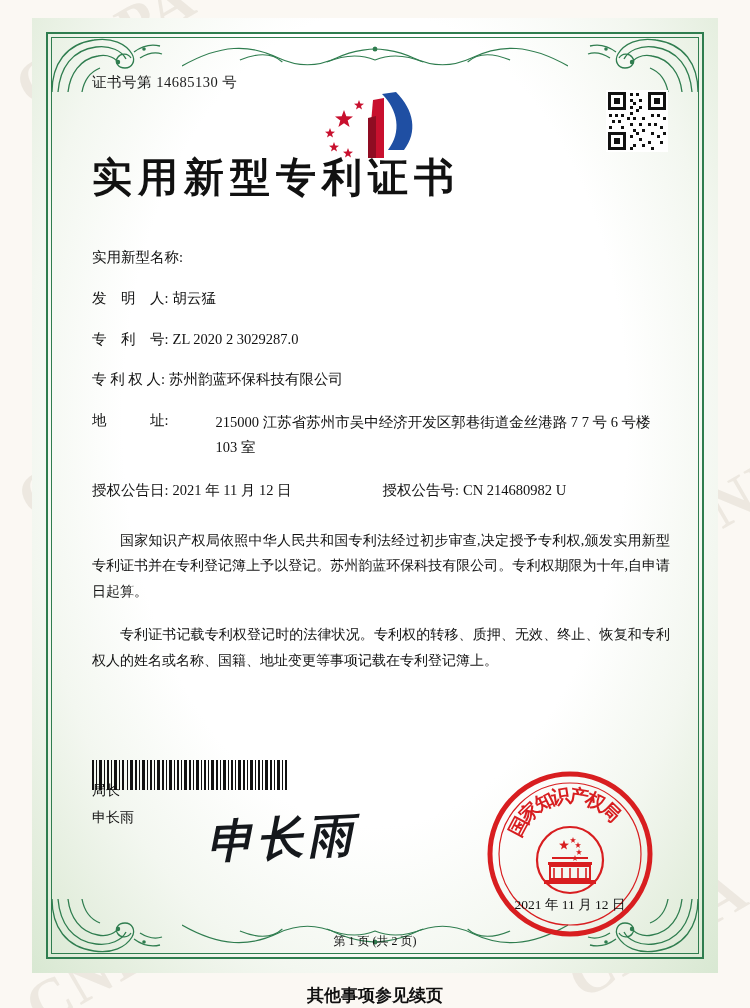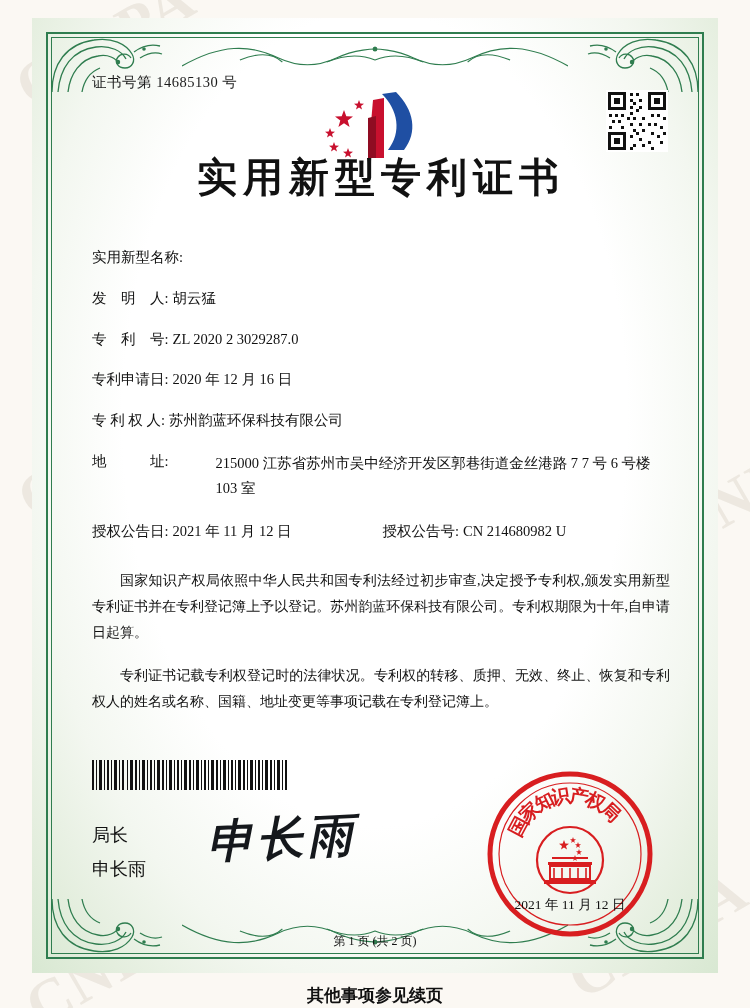--- a/index.html
+++ b/index.html
@@ -120,21 +120,20 @@
     right: 50px;
     top: 72px;
     width: 62px;
     height: 62px;
     z-index: 3;
   }
   .qr svg { width: 100%; height: 100%; display: block; }
 
   .title {
     margin-top: 58px;
-    text-align: center;
     font-size: 40px;
     font-weight: bold;
     letter-spacing: 6px;
     color: #111;
     font-family: Liberation Sans, sans-serif;
   }
 
   .fields {
     margin-top: 42px;
     font-size: 14.5px;
@@ -176,22 +175,22 @@
     width: 200px;
     height: 30px;
     z-index: 3;
   }
   .barcode svg { width: 100%; height: 100%; display: block; }
 
   
   .sig-block {
     position: absolute;
     left: 60px;
-    top: 800px;
-    font-size: 18px;
+    top: 760px;
+    font-size: 14px;
     line-height: 1.9;
     color: #111;
     z-index: 3;
   }
   .signature {
     position: absolute;
     left: 175px;
     top: 790px;
     font-size: 46px;
     color: #15181c;
@@ -416,24 +415,20 @@
         </div>
         <div class="frow">
           <span class="flabel">发　明　人:</span>
           <span class="fvalue">胡云猛</span>
         </div>
         <div class="frow">
           <span class="flabel">专　利　号:</span>
           <span class="fvalue">ZL 2020 2 3029287.0</span>
         </div>
         <div class="frow">
-          <span class="flabel">专利申请日:</span>
-          <span class="fvalue">2020 年 12 月 16 日</span>
-        </div>
-        <div class="frow">
           <span class="flabel">专 利 权 人:</span>
           <span class="fvalue">苏州韵蓝环保科技有限公司</span>
         </div>
         <div class="frow addr">
           <span class="flabel">地　　　址:</span>
           <span class="fvalue">215000 江苏省苏州市吴中经济开发区郭巷街道金丝港路 7 7 号 6 号楼 103 室</span>
         </div>
         <div class="frow pair">
           <span class="flabel">授权公告日:</span>
           <span class="fvalue first">2021 年 11 月 12 日</span>

